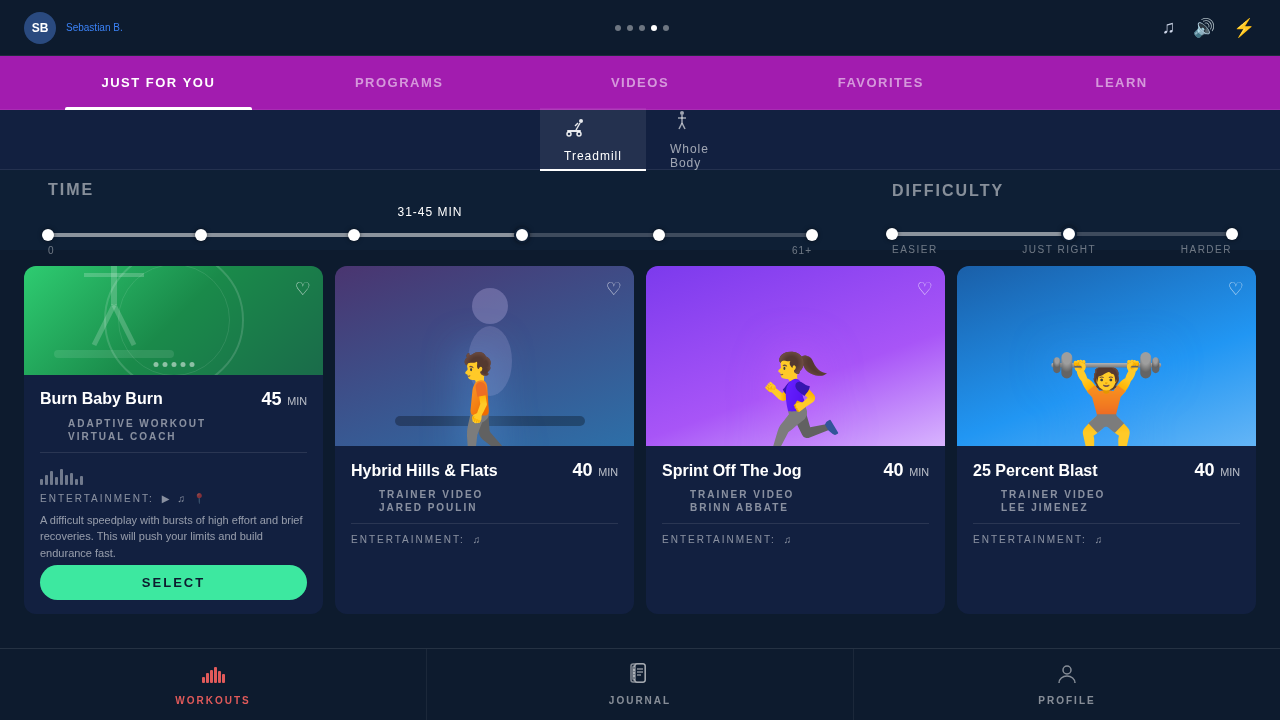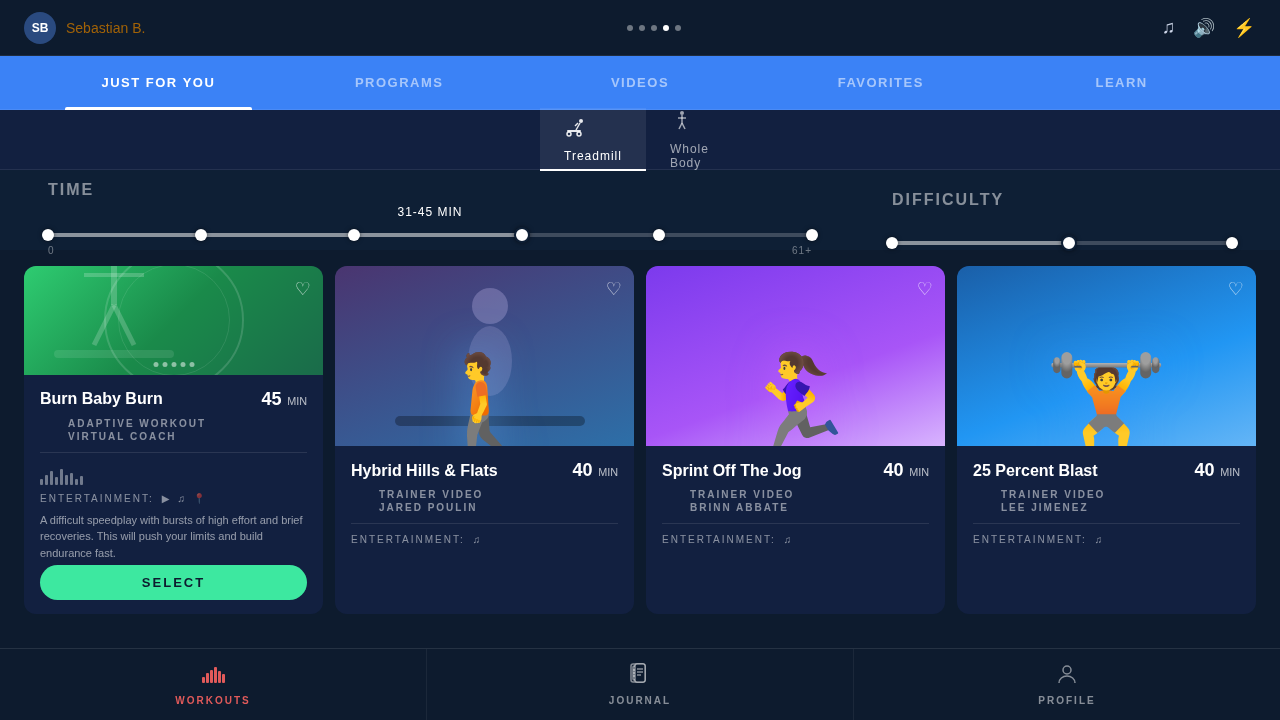--- a/index.html
+++ b/index.html
@@ -24,40 +24,40 @@
       border-bottom: 1px solid rgba(255,255,255,0.08);
     }
     .top-bar-left { display: flex; align-items: center; gap: 10px; }
     .avatar-circle {
       width: 32px; height: 32px;
       border-radius: 50%;
       background: #2a4a7f;
       display: flex; align-items: center; justify-content: center;
       font-size: 12px; font-weight: bold; color: #fff;
     }
-    .user-name { font-size: 14px; color: #a16207; }
+    .user-name { font-size: 10px; color: #3b82f6; }
     .top-bar-center { display: flex; gap: 6px; }
     .dot-indicator {
       width: 6px; height: 6px;
       border-radius: 50%;
       background: rgba(255,255,255,0.4);
     }
     .dot-indicator.active { background: #fff; }
     .top-bar-right { display: flex; gap: 18px; align-items: center; }
     .top-icon { font-size: 18px; color: #cdd6e8; cursor: pointer; }
 
     
     .main-nav {
       display: flex;
       align-items: center;
       height: 54px;
       border-bottom: 1px solid rgba(255,255,255,0.08);
       padding: 0 42px;
       gap: 8px;
-      background: #3b82f6;
+      background: #a21caf;
     }
     .nav-item {
       flex: 1;
       text-align: center;
       font-size: 13px;
       letter-spacing: 1.5px;
       color: rgba(255,255,255,0.55);
       cursor: pointer;
       height: 54px;
       display: flex;
@@ -482,20 +482,25 @@
   </div>
 
   <div class="filter-group" style="max-width: 340px;">
     <div class="filter-label">DIFFICULTY</div>
     <div style="height: 18px;"></div>
     <div class="slider-track" style="position: relative; width: 100%;">
       <div class="slider-fill" style="left: 0; width: 52%;"></div>
       <div class="slider-thumb" style="left: 0%;"></div>
       <div class="slider-thumb active" style="left: 52%;"></div>
       <div class="slider-thumb" style="left: 100%;"></div>
+    </div>
+    <div class="difficulty-labels">
+      <span>EASIER</span>
+      <span>JUST RIGHT</span>
+      <span>HARDER</span>
     </div>
   </div>
 </div>
 
 <div class="cards-container">
 
   <div class="card">
     <div class="card-image card-bg-green">
       <div class="circular-design"></div>
 

